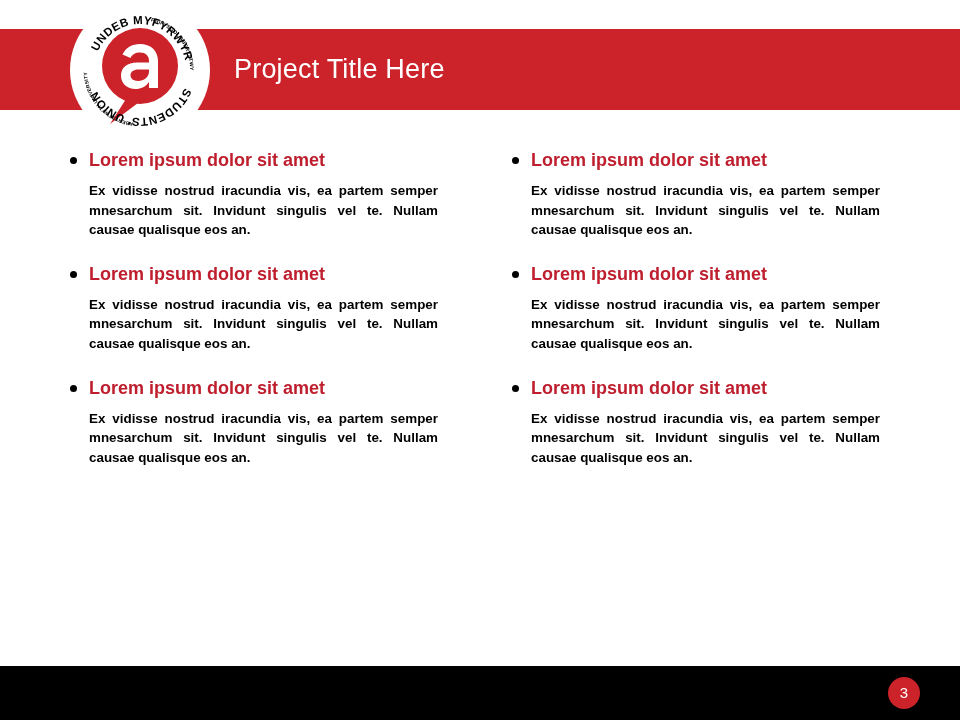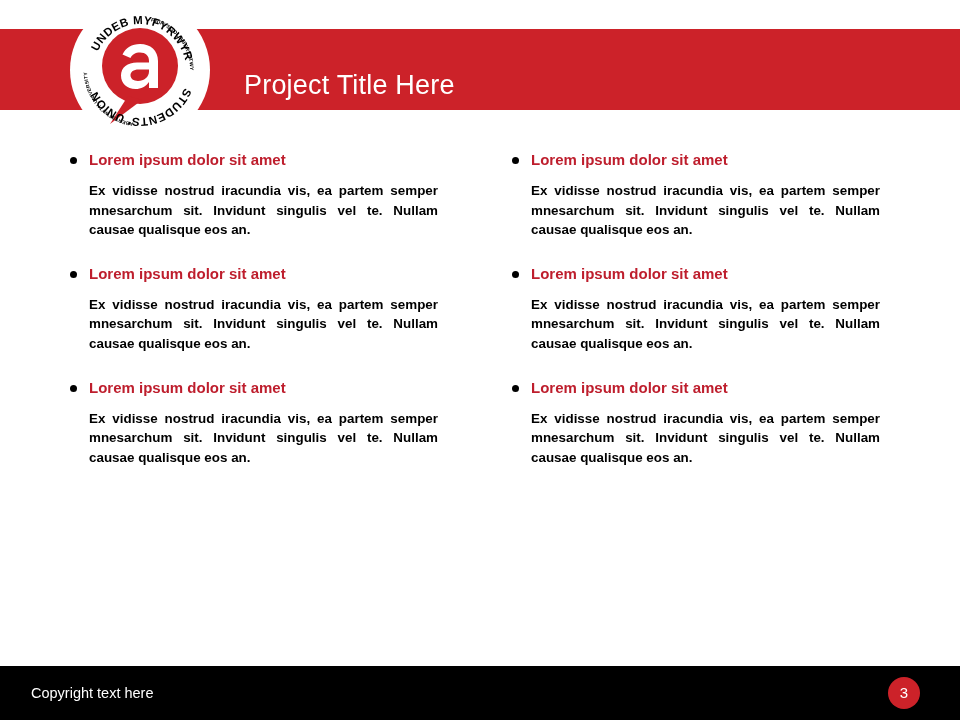--- a/index.html
+++ b/index.html
@@ -28,29 +28,28 @@
     position: absolute;
     left: 0;
     top: 29px;
     width: 960px;
     height: 81px;
     background: #cc2229;
   }
 
   .header-title {
     position: absolute;
-    left: 244px;
+    left: 234px;
     top: 29px;
     height: 105px;
     line-height: 81px;
     font-size: 27px;
     color: #ffffff;
     letter-spacing: 0.2px;
     white-space: nowrap;
-    margin-top: 16px;
   }
 
   
   .logo {
     position: absolute;
     left: 70px;
     top: 0px;
     width: 140px;
     height: 140px;
   }
@@ -87,21 +86,21 @@
   .col-left  { left: 60px; }
   .col-right { left: 502px; }
 
   .item {
     position: relative;
     margin-bottom: 24px;
   }
   .item-heading {
     position: relative;
     padding-left: 29px;
-    font-size: 15px;
+    font-size: 18px;
     font-weight: bold;
     color: #be1e2d;
     line-height: 20px;
     margin: 0 0 11px 0;
   }
   .item-heading .bullet {
     position: absolute;
     left: 10px;
     top: 7px;
     width: 7px;
@@ -261,16 +260,15 @@
           <span class="bullet"></span>
           <span>Lorem ipsum dolor sit amet</span>
         </div>
         <p class="item-body">Ex vidisse nostrud iracundia vis, ea partem semper mnesarchum sit. Invidunt singulis vel te. Nullam causae qualisque eos an.</p>
       </div>
     </div>
 
   </div>
 
   <div class="footer-bar"></div>
-  <div class="footer-text">Copyright text here</div>
   <div class="page-badge">3</div>
 
 </div>
 
 </body></html>

